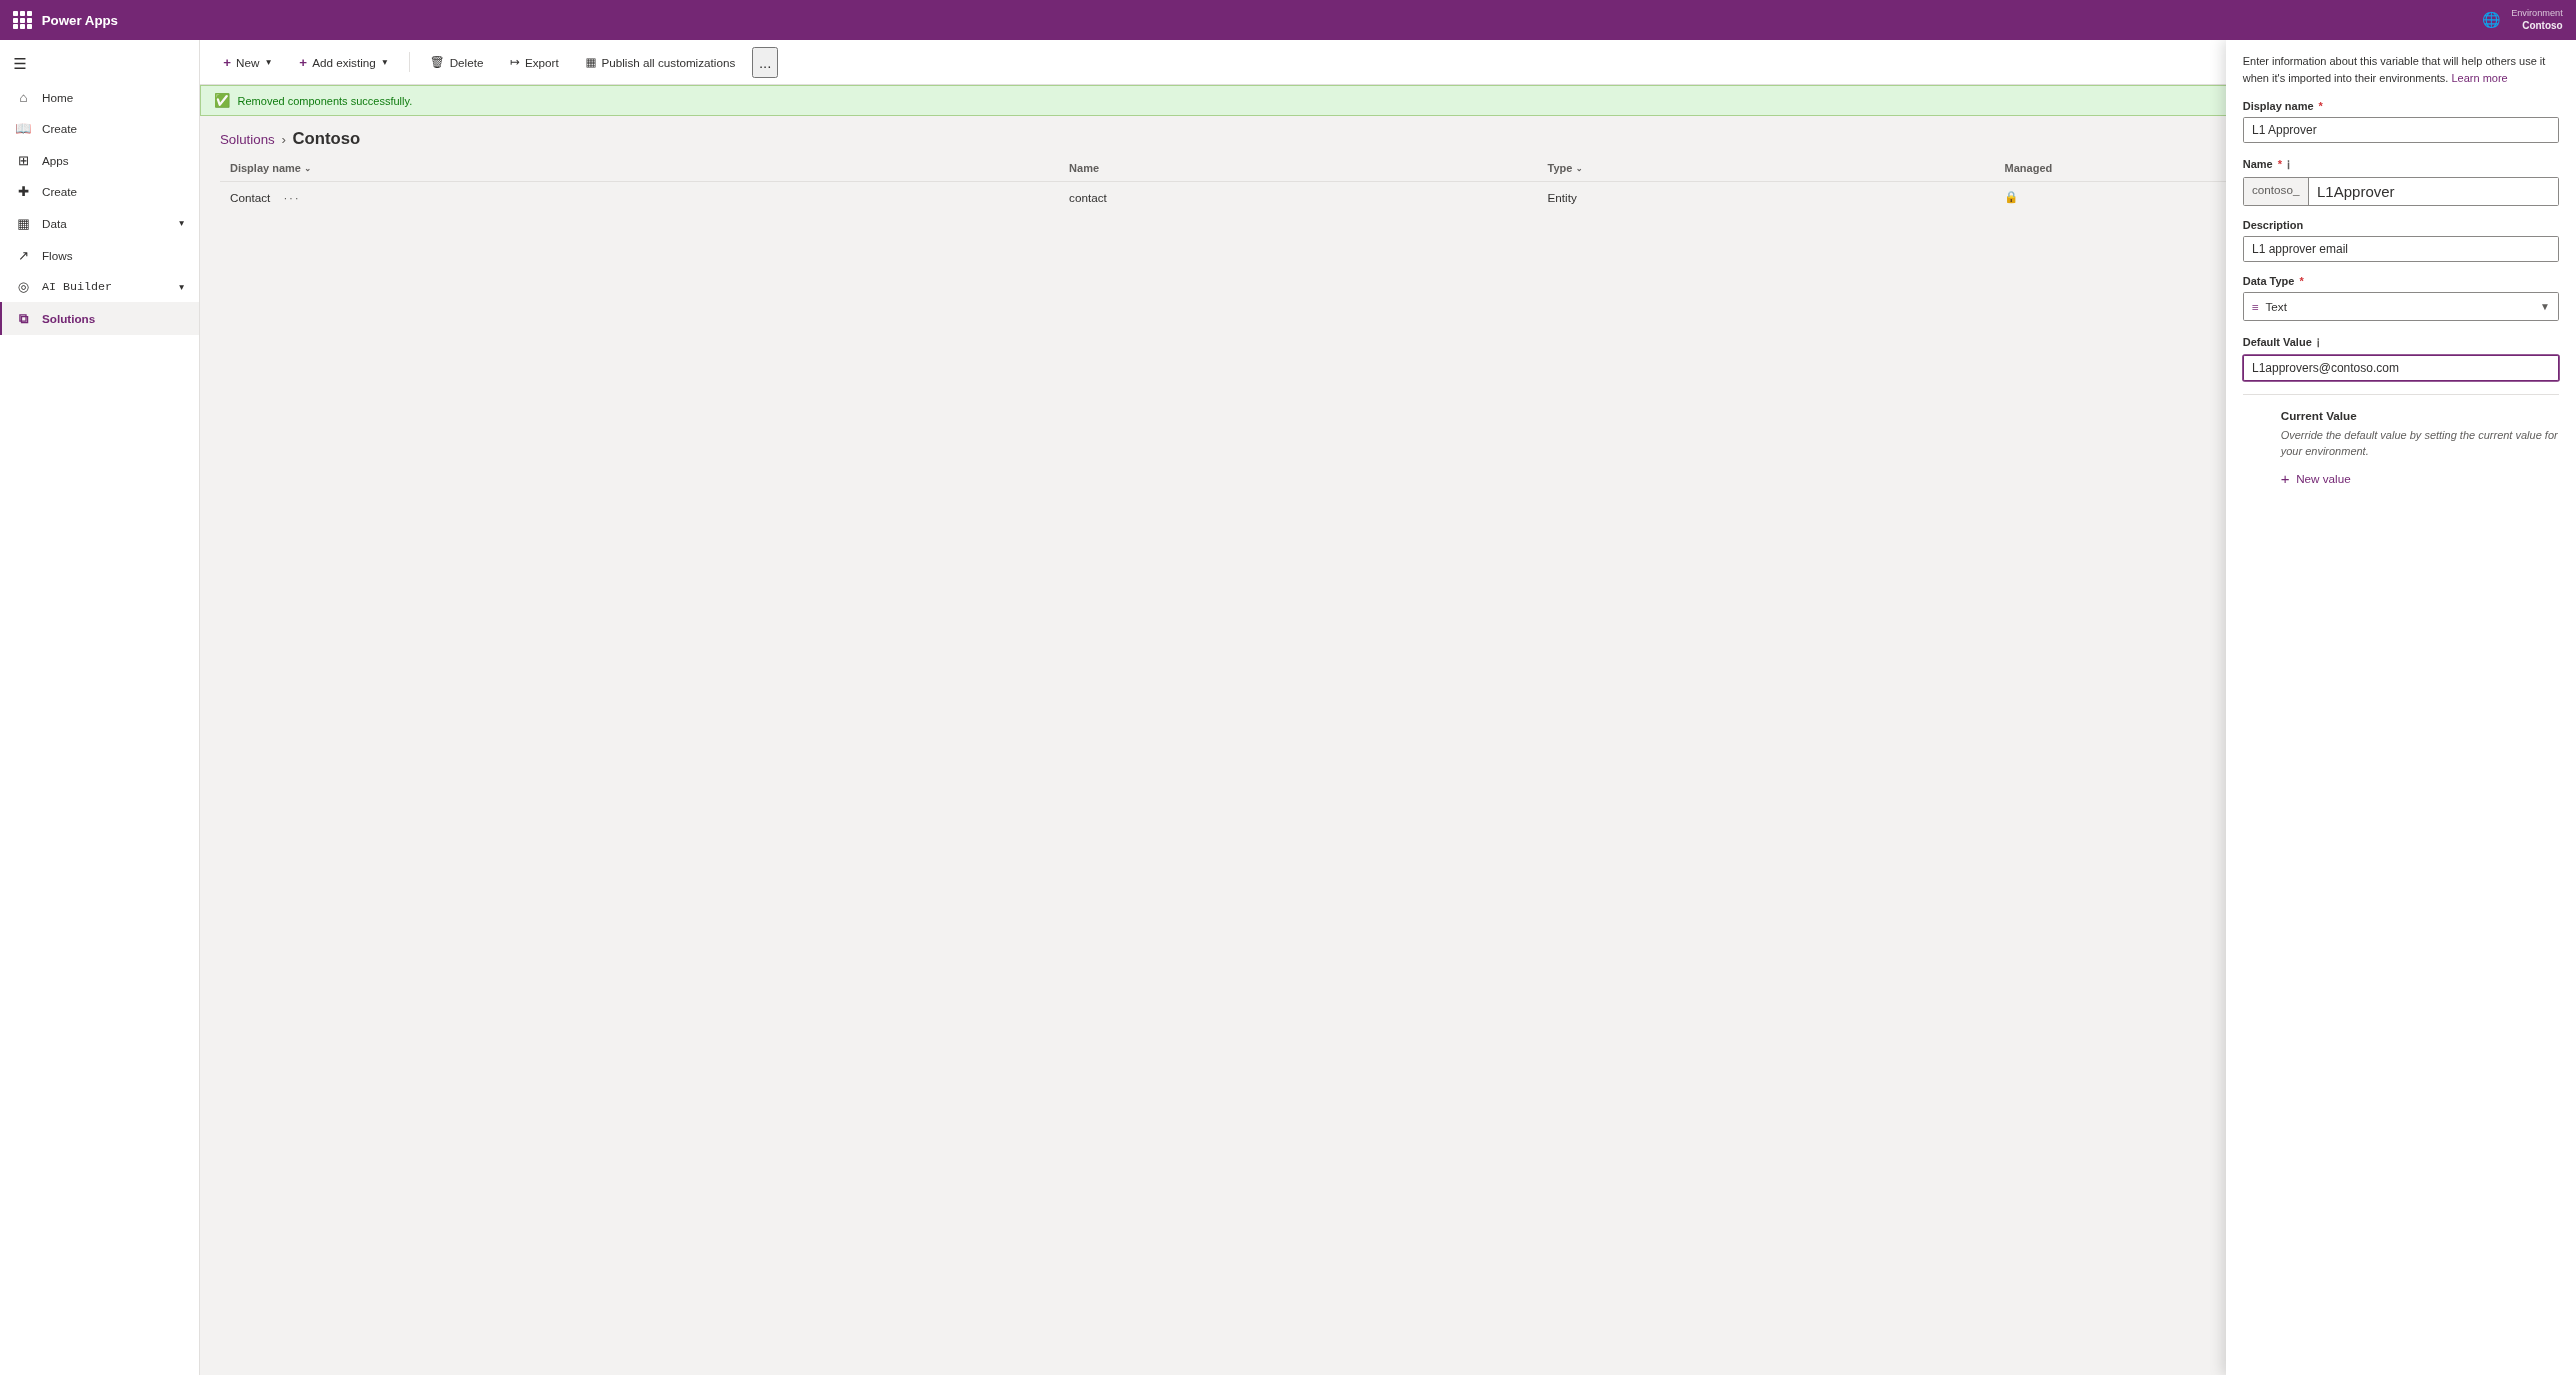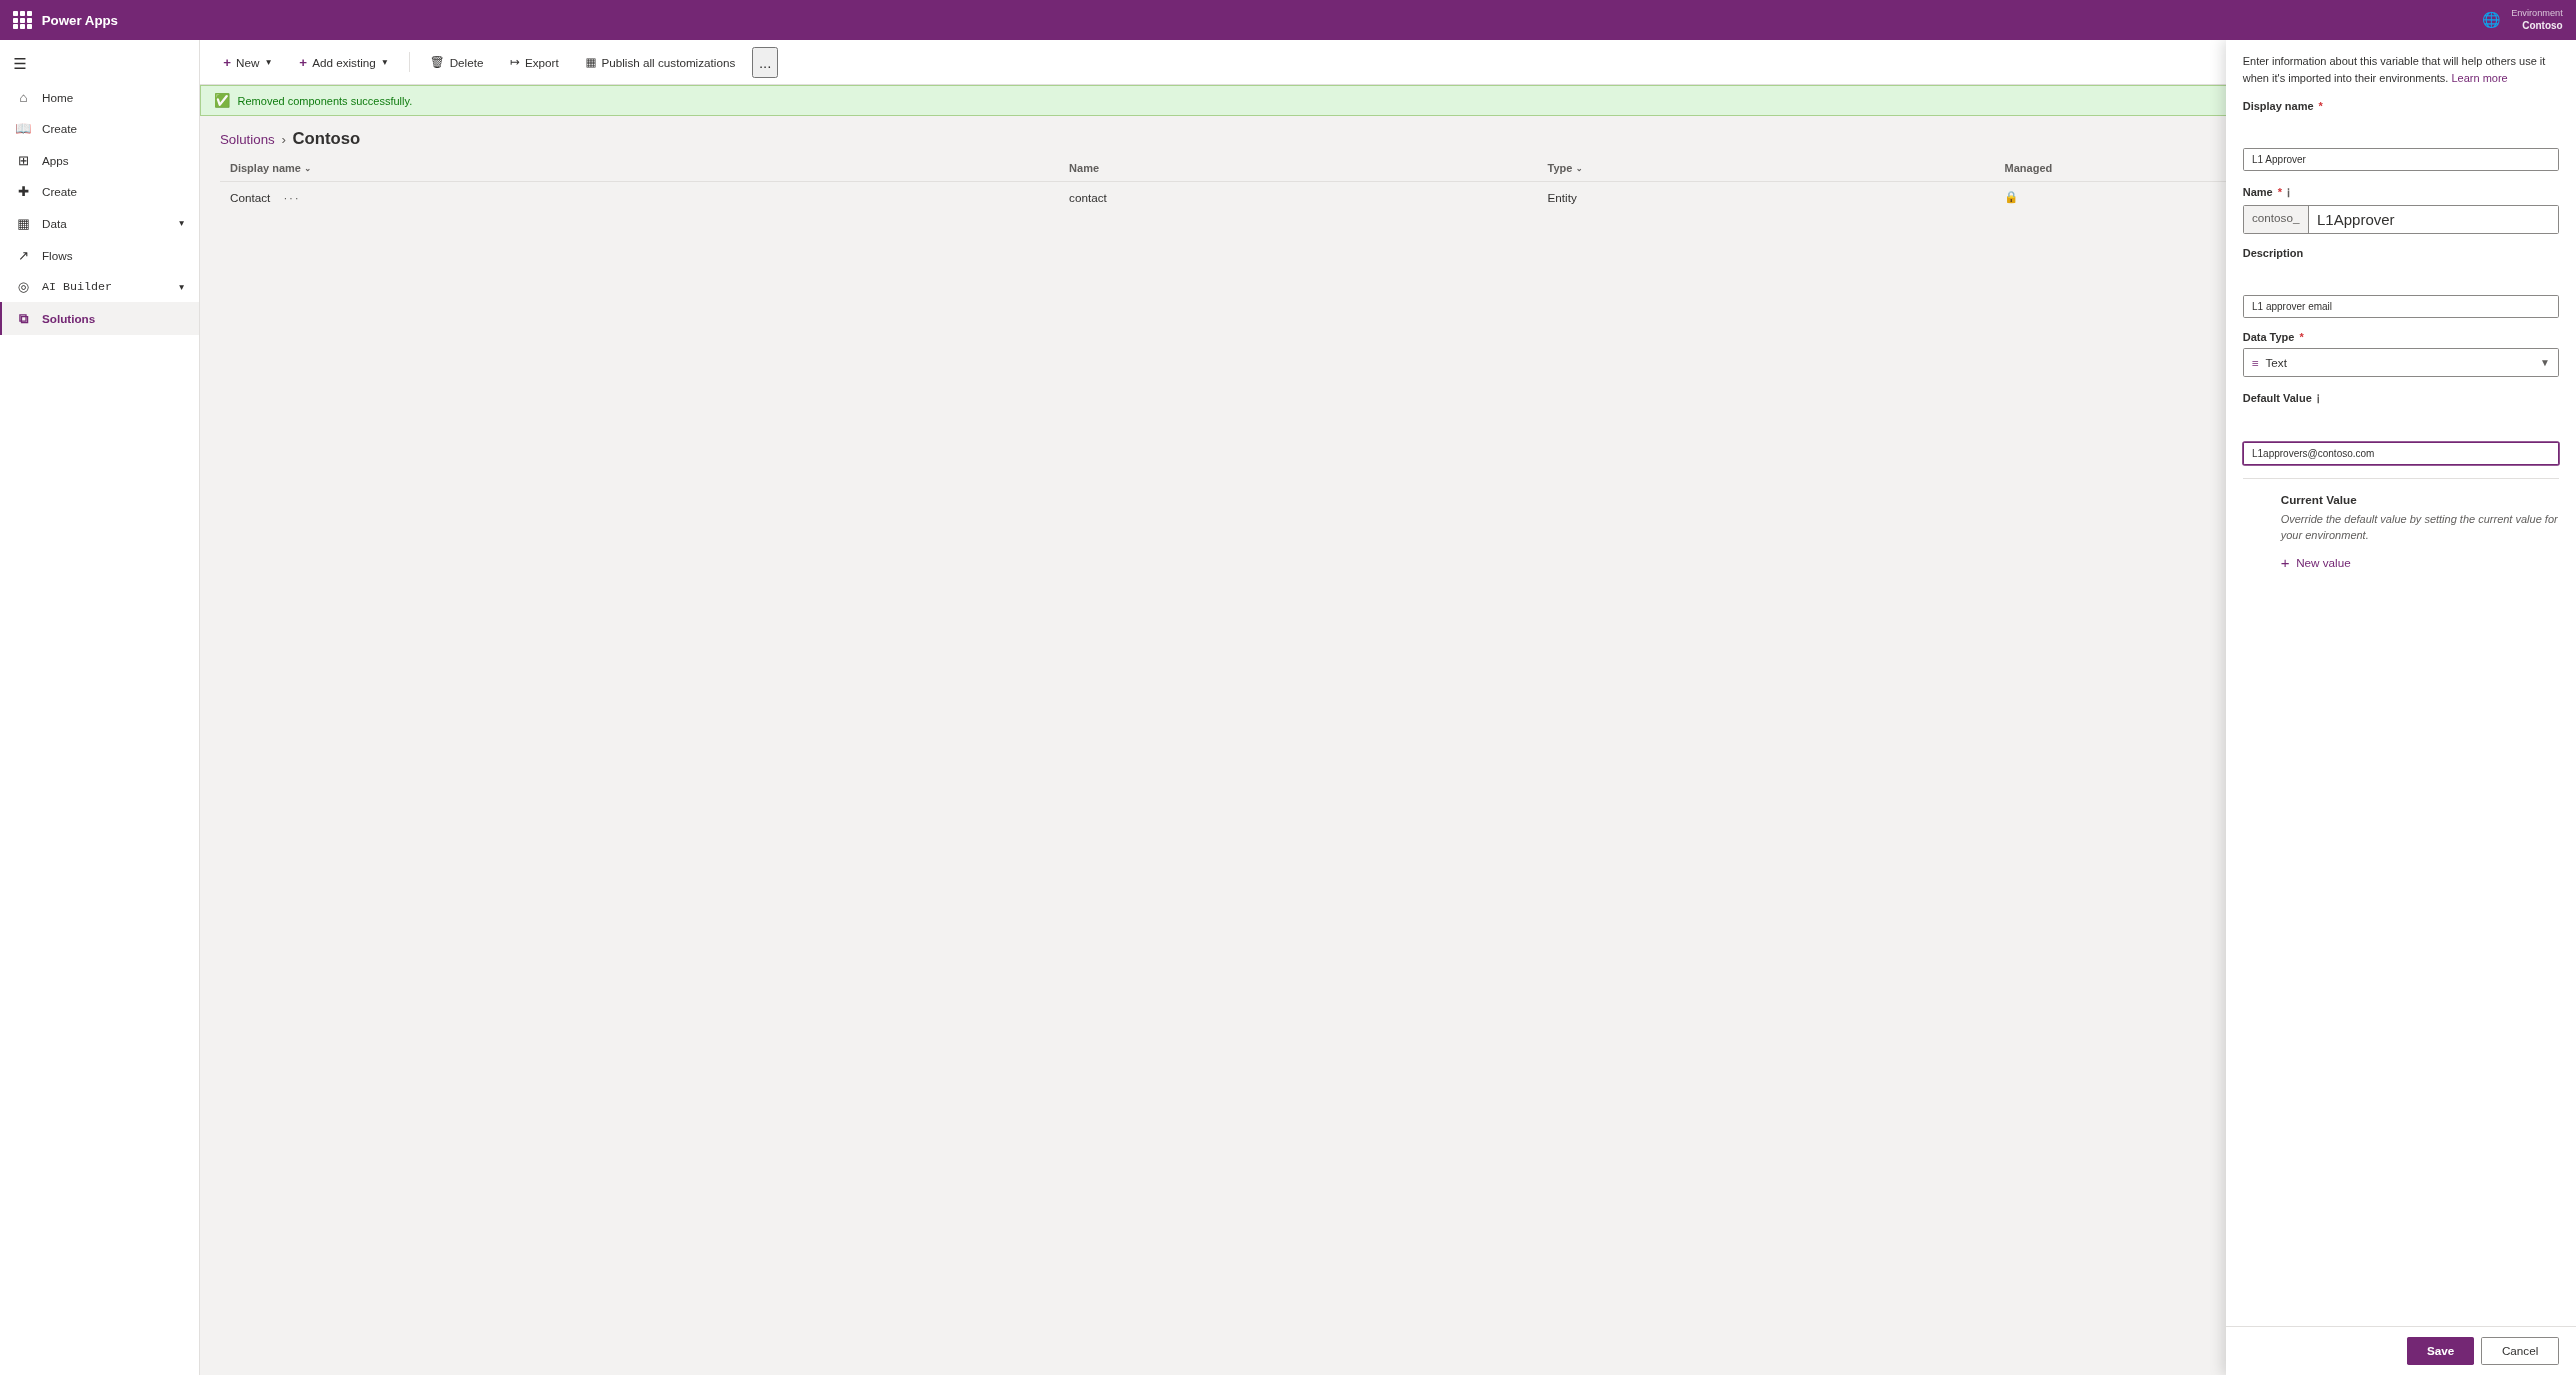--- a/index.html
+++ b/index.html
@@ -206,24 +206,23 @@
       align-items: center;
       gap: 5px;
     }
     .field-required { color: #d13438; }
     .field-info { color: #605e5c; font-size: 11.7px; cursor: help; }
     .field-input {
       width: 100%;
       border: 0.8px solid #8a8886;
       border-radius: 1.7px;
       padding: 5px 8.3px;
-      font-size: 10px;
+      font-size: 12px;
       color: #323130;
       outline: none;
-      margin-top: 31px;
     }
 
     .name-field-row {
       display: flex;
       gap: 0;
       border: 0.8px solid #8a8886;
       border-radius: 1.7px;
       overflow: hidden;
     }
     .name-prefix {
@@ -519,21 +518,17 @@
         <div class="current-value-section">
           <div class="current-value-title">Current Value</div>
           <div class="current-value-desc">Override the default value by setting the current value for your environment.</div>
           <button class="new-value-btn">
             <span class="new-value-plus">+</span>
             <span>New value</span>
           </button>
         </div>
       </div>
 
-      <div class="panel-footer">
-        <button class="btn-save">Save</button>
-        <button class="btn-cancel">Cancel</button>
-      </div>
     </div>
 
   </div>
 </div>
 
 
 </body></html>

